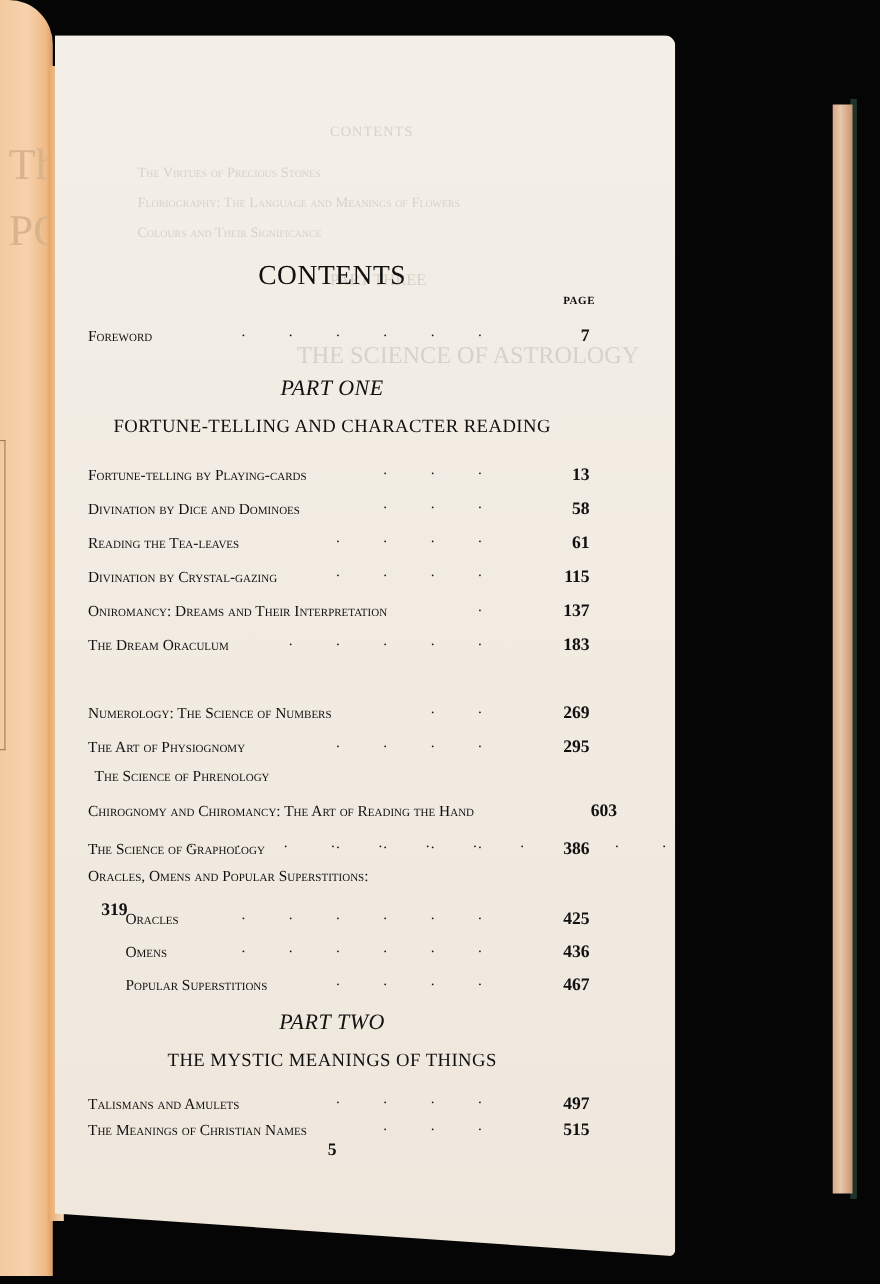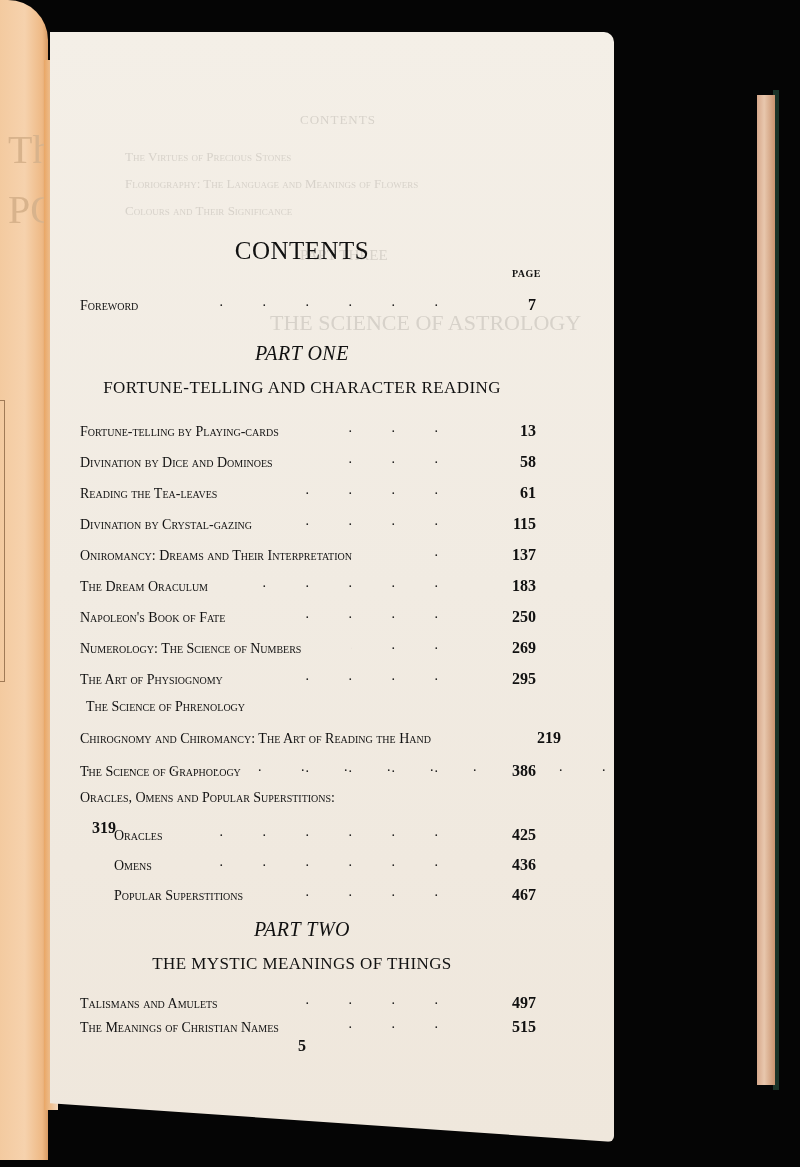--- a/index.html
+++ b/index.html
@@ -109,44 +109,39 @@
   <div class="row" style="top:512px;">
       <span class="title">Oniromancy: Dreams and Their Interpretation</span>
       <span class="dots"></span>
       <span class="pg">137</span>
     </div>
   <div class="row" style="top:543px;">
       <span class="title">The Dream Oraculum</span>
       <span class="dots"></span>
       <span class="pg">183</span>
     </div>
-  <div class="row" style="top:574px;">
-      <span class="title">Napoleon's Book of Fate</span>
-      <span class="dots"></span>
-      <span class="pg">250</span>
-    </div>
   <div class="row" style="top:605px;">
       <span class="title">Numerology: The Science of Numbers</span>
       <span class="dots"></span>
       <span class="pg">269</span>
     </div>
   <div class="row" style="top:636px;">
       <span class="title">The Art of Physiognomy</span>
       <span class="dots"></span>
       <span class="pg">295</span>
     </div>
   <div class="row" style="top:667px;flex-direction:column;">
       <span class="title">The Science of Phrenology</span>
       <span class="dots"></span>
       <span class="pg">319</span>
     </div>
   <div class="row noline" style="top:697px;">
       <span class="title">Chirognomy and Chiromancy: The Art of Reading the Hand</span>
       <span class="dots"></span>
-      <span class="pg">219</span>
+      <span class="pg">603</span>
     </div>
   <div class="row" style="top:728px;">
       <span class="title">The Science of Graphology</span>
       <span class="dots"></span>
       <span class="pg">386</span>
     </div>
   <div class="row noline" style="top:758px;">
       <span class="title">Oracles, Omens and Popular Superstitions:</span>
       <span class="dots"></span>
     </div>

